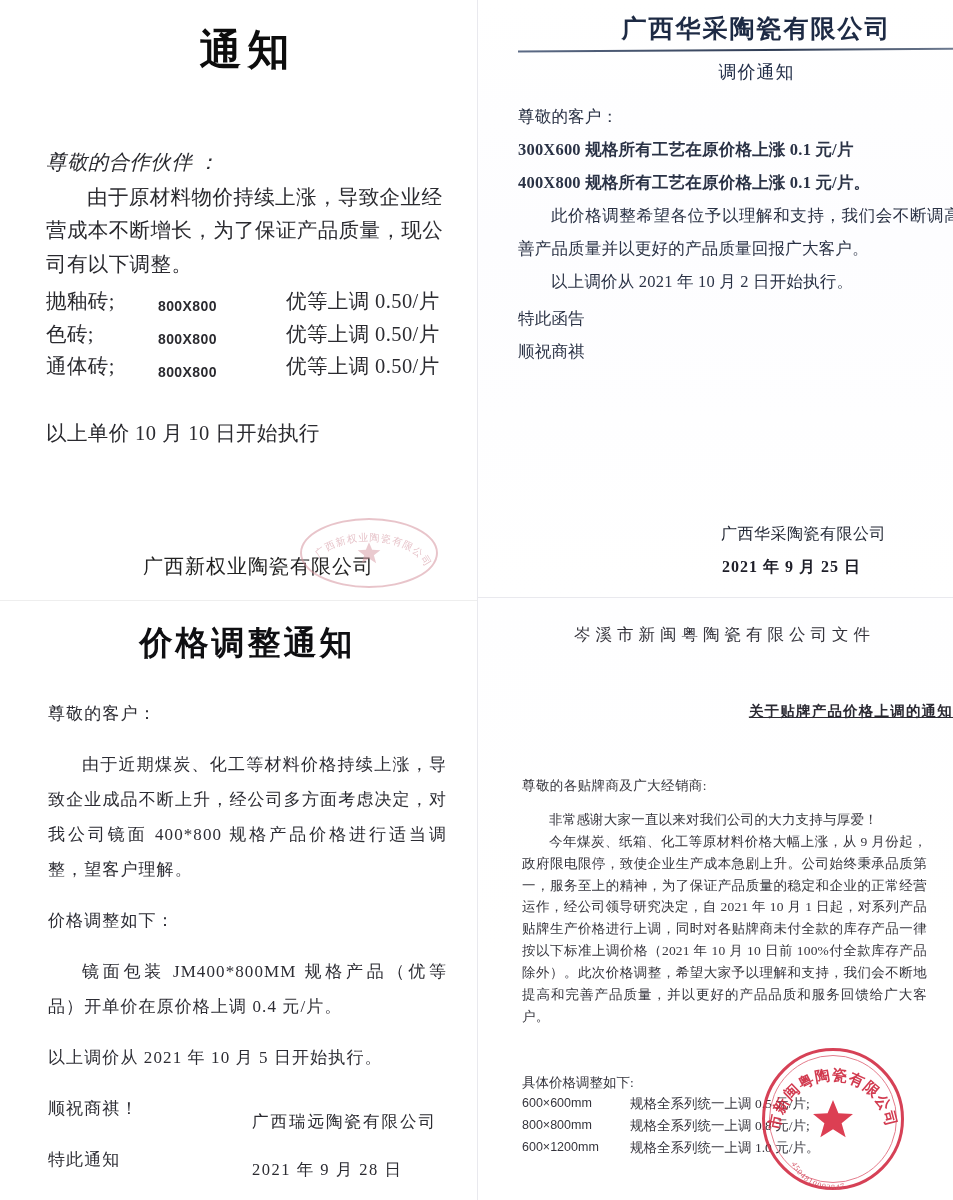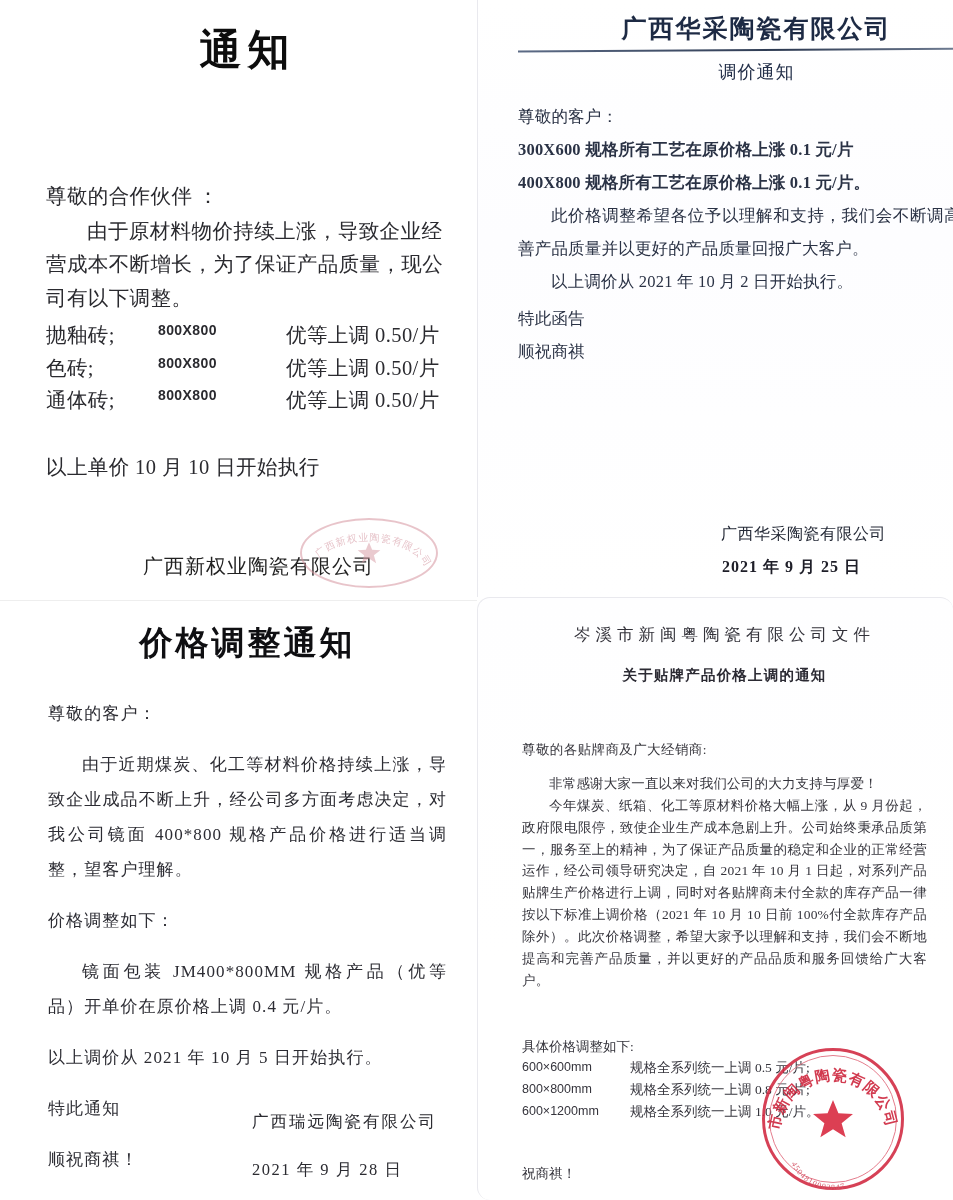--- a/index.html
+++ b/index.html
@@ -27,45 +27,45 @@
   #doc-notice-quanye   { left: 0;     top: 0;    width: 477px; height: 600px; }
   #doc-huacai          { left: 477px; top: 0;    width: 540px; height: 597px;
                          border-left: 1px solid #e9e9ee; }
   #doc-ruiyuan         { left: 0;     top: 600px; width: 477px; height: 600px;
                          border-top: 1px solid #eeeeee; }
   #doc-xinminyue       { left: 477px; top: 597px; width: 476px; height: 603px;
                          border-left: 1px solid #e9e9ee; border-top: 1px solid #e9e9ee; }
 
   
   #doc-huacai { background: linear-gradient(180deg,#ffffff 0%,#fdfdff 40%,#ffffff 100%); }
-  #doc-xinminyue { background: linear-gradient(180deg,#fefeff 0%,#ffffff 60%); border-radius: 13px; }
+  #doc-xinminyue { background: linear-gradient(180deg,#fefeff 0%,#ffffff 60%); }
 
   
   .d1-title {
     text-align: center;
     font-family: "Liberation Serif", "DejaVu Serif", serif;
     font-weight: 700;
     font-size: 42px;
     letter-spacing: 6px;
     margin-top: 22px;
     color: #0d0d0d;
   }
   .d1-body {
     margin: 0 28px;
     font-size: 20.5px;
     line-height: 1.62;
     color: #2a2a2f;
     letter-spacing: 0.4px;
   }
-  .d1-greet { margin-top: 102px; }
+  .d1-greet { margin-top: 68px; font-style: italic; }
   .d1-para  { text-indent: 2em; margin-top: 2px; }
   .d1-rows  { margin-top: 4px; }
   .d1-row {
     display: flex;
-    align-items: flex-start;
+    align-items: flex-end;
     line-height: 1.6;
   }
   .d1-row .c1 { width: 112px; flex: none; }
   .d1-row .c2 { width: 128px; flex: none; font-family: "Liberation Sans", sans-serif; font-weight:600; font-size:14px;}
   .d1-row .c3 { flex: 1; }
   .d1-effect { margin-top: 34px; }
   .d1-sign {
     position: absolute;
     left: 0; right: 0;
     top: 553px;
@@ -167,26 +167,27 @@
 
   
   .d4-head {
     text-align: center;
     font-size: 16.5px;
     letter-spacing: 5px;
     color: #33323a;
     margin-top: 26px;
   }
   .d4-sub {
-    text-align: center;
+    text-align: right;
     font-size: 14.5px;
     font-weight: 700;
     letter-spacing: 1.2px;
     color: #2b2a33;
-    margin-top: 20px;
+    margin-top: 56px;
+    text-decoration: underline;
   }
   .d4-greet {
     margin: 56px 0 0 26px;
     font-size: 13.5px;
     color: #39383f;
     letter-spacing: 0.4px;
   }
   .d4-body {
     margin: 14px 26px 0 26px;
     font-size: 13.5px;
@@ -327,22 +328,22 @@
 </div>
 
 <div class="sheet" id="doc-ruiyuan">
   <div class="d3-title">价格调整通知</div>
   <div class="d3-body">
     <div class="d3-greet">尊敬的客户：</div>
     <div class="d3-para">由于近期煤炭、化工等材料价格持续上涨，导致企业成品不断上升，经公司多方面考虑决定，对我公司镜面 400*800 规格产品价格进行适当调整，望客户理解。</div>
     <div class="d3-line">价格调整如下：</div>
     <div class="d3-para">镜面包装 JM400*800MM 规格产品（优等品）开单价在原价格上调 0.4 元/片。</div>
     <div class="d3-line">以上调价从 2021 年 10 月 5 日开始执行。</div>
+    <div class="d3-line">顺祝商祺！</div>
     <div class="d3-line">特此通知</div>
-    <div class="d3-line">顺祝商祺！</div>
   </div>
   <div class="d3-sign">
     <div>广西瑞远陶瓷有限公司</div>
     <div class="date">2021 年 9 月 28 日</div>
   </div>
 </div>
 
 <div class="sheet" id="doc-xinminyue">
   <div class="d4-head">岑溪市新闽粤陶瓷有限公司文件</div>
   <div class="d4-sub">关于贴牌产品价格上调的通知</div>

